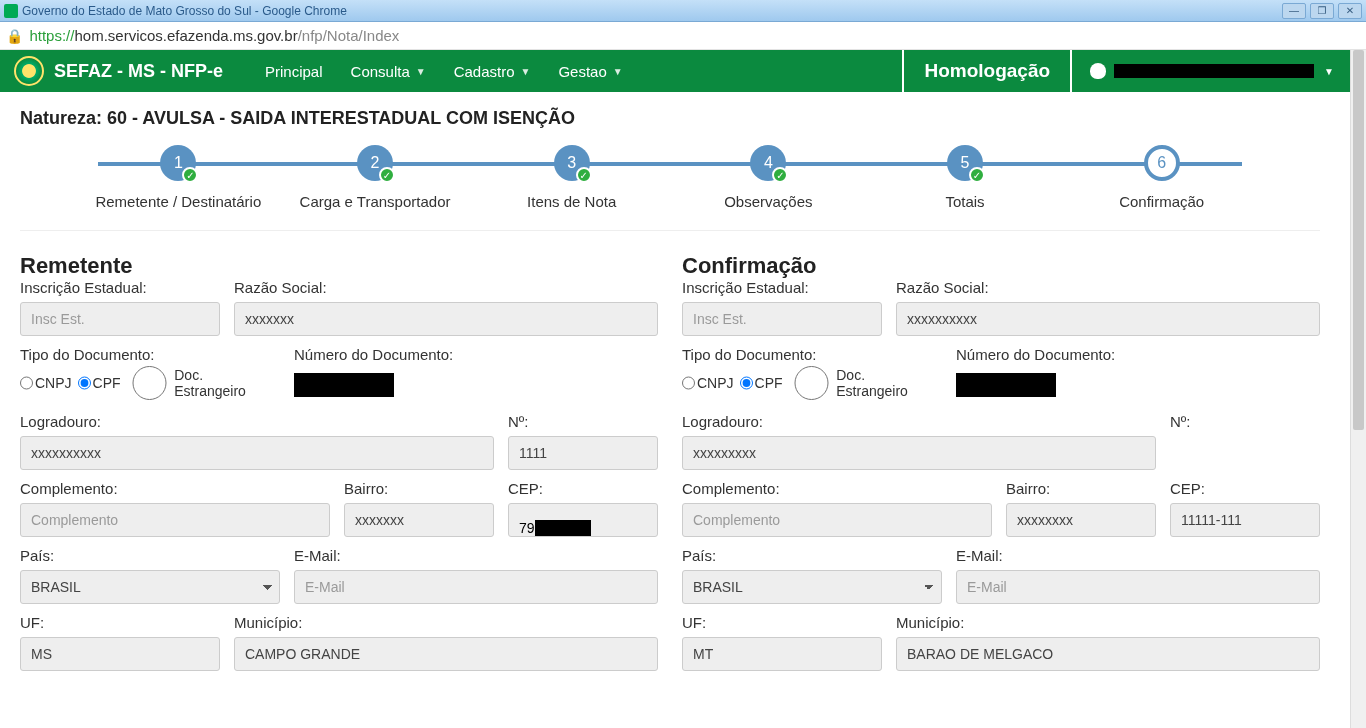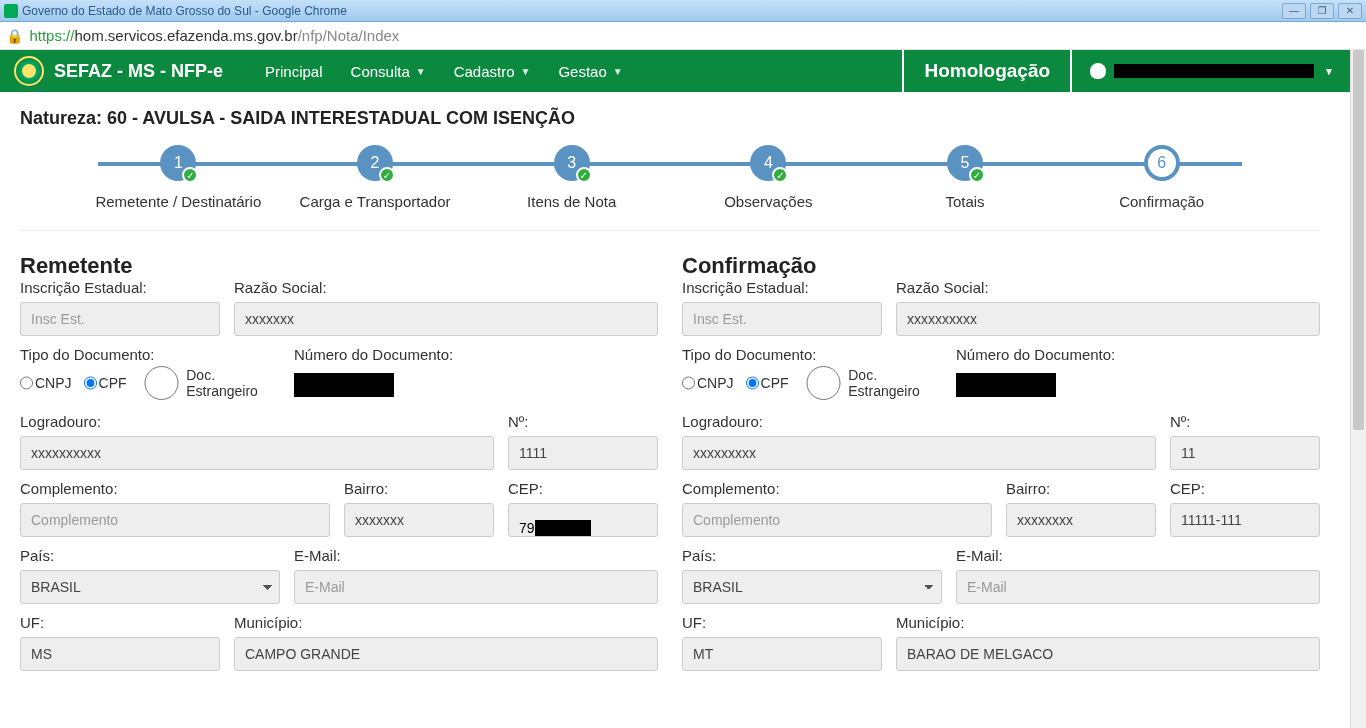--- a/index.html
+++ b/index.html
@@ -48,21 +48,21 @@
 .col { flex:1; min-width:0;}
 .col h2 { font-size:22px; font-weight:600; color:#222; }
 
 .fieldrow { display:flex; gap:14px; margin-bottom:10px;}
 .field { display:flex; flex-direction:column; }
 .field label { font-size:15px; color:#333; margin-bottom:6px;}
 .field input, .field select { height:34px; background:#eee; border:1px solid #ccc; border-radius:3px; padding:0 10px; font-size:14px; color:#444; width:100%;}
 .field input::placeholder { color:#9a9a9a;}
 .field select { appearance:none; -webkit-appearance:none; padding-right:20px; background-image: linear-gradient(45deg,transparent 50%,#555 50%),linear-gradient(135deg,#555 50%,transparent 50%); background-position: right 12px top 14px, right 7px top 14px; background-size:5px 5px,5px 5px; background-repeat:no-repeat;}
 
-.radios { display:flex; align-items:center; gap:8px; height:34px;}
+.radios { display:flex; align-items:center; gap:2px; height:34px;}
 .radios label { display:flex; align-items:center; gap:2px; font-size:14px; color:#333; margin-right:4px;}
 .radios input[type=radio]{ margin:0;}
 
 .blackbox { display:inline-block; background:#000; width:100px; height:24px; vertical-align:middle; margin-top:4px;}
 
 .redactpart { display:inline-flex; align-items:center;}
 .redactpart .blk { background:#000; height:16px; width:56px; display:inline-block;}
 
 
 .w-insc { width:200px;} .w-razao{flex:1;}
@@ -307,21 +307,20 @@
         </div>
       </div>
 
       <div class="fieldrow">
         <div class="field w-log">
           <label>Logradouro:</label>
           <input value="xxxxxxxxx" style="">
         </div>
         <div class="field w-num">
           <label>Nº:</label>
-          <input value="11" style="">
         </div>
       </div>
 
       <div class="fieldrow">
         <div class="field w-comp">
           <label>Complemento:</label>
           <input placeholder="Complemento" style="">
         </div>
         <div class="field w-bairro">
           <label>Bairro:</label>

